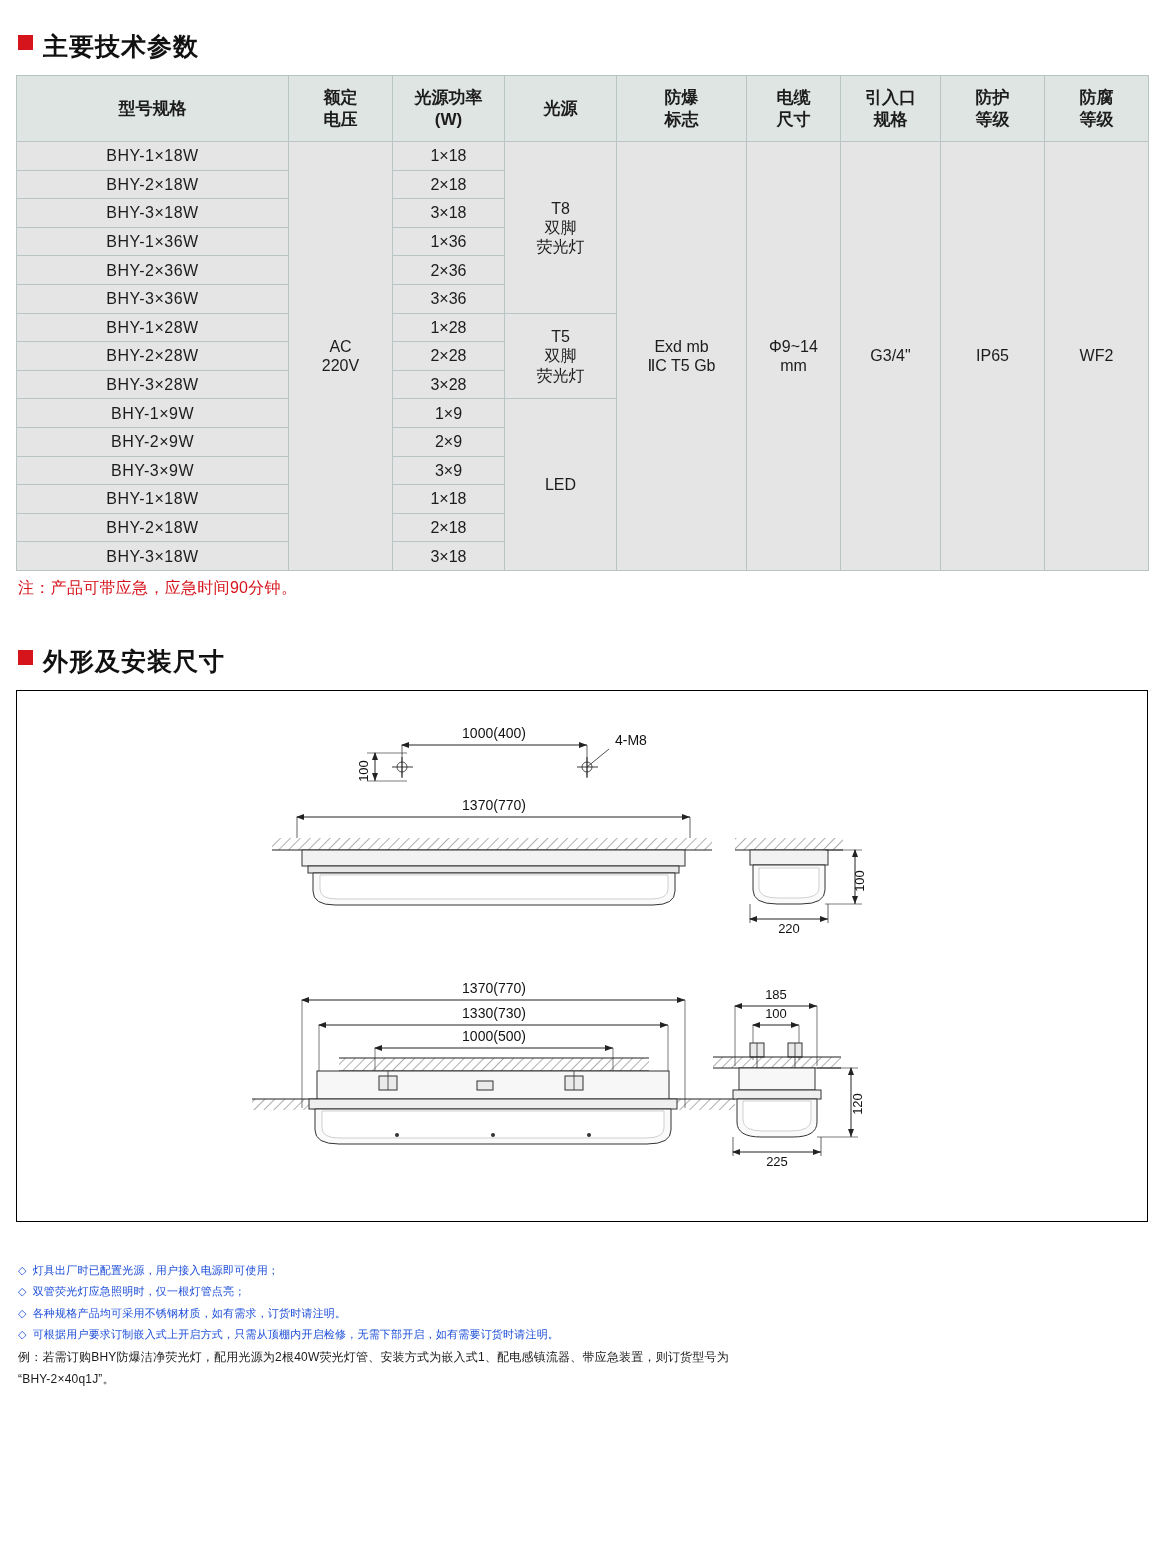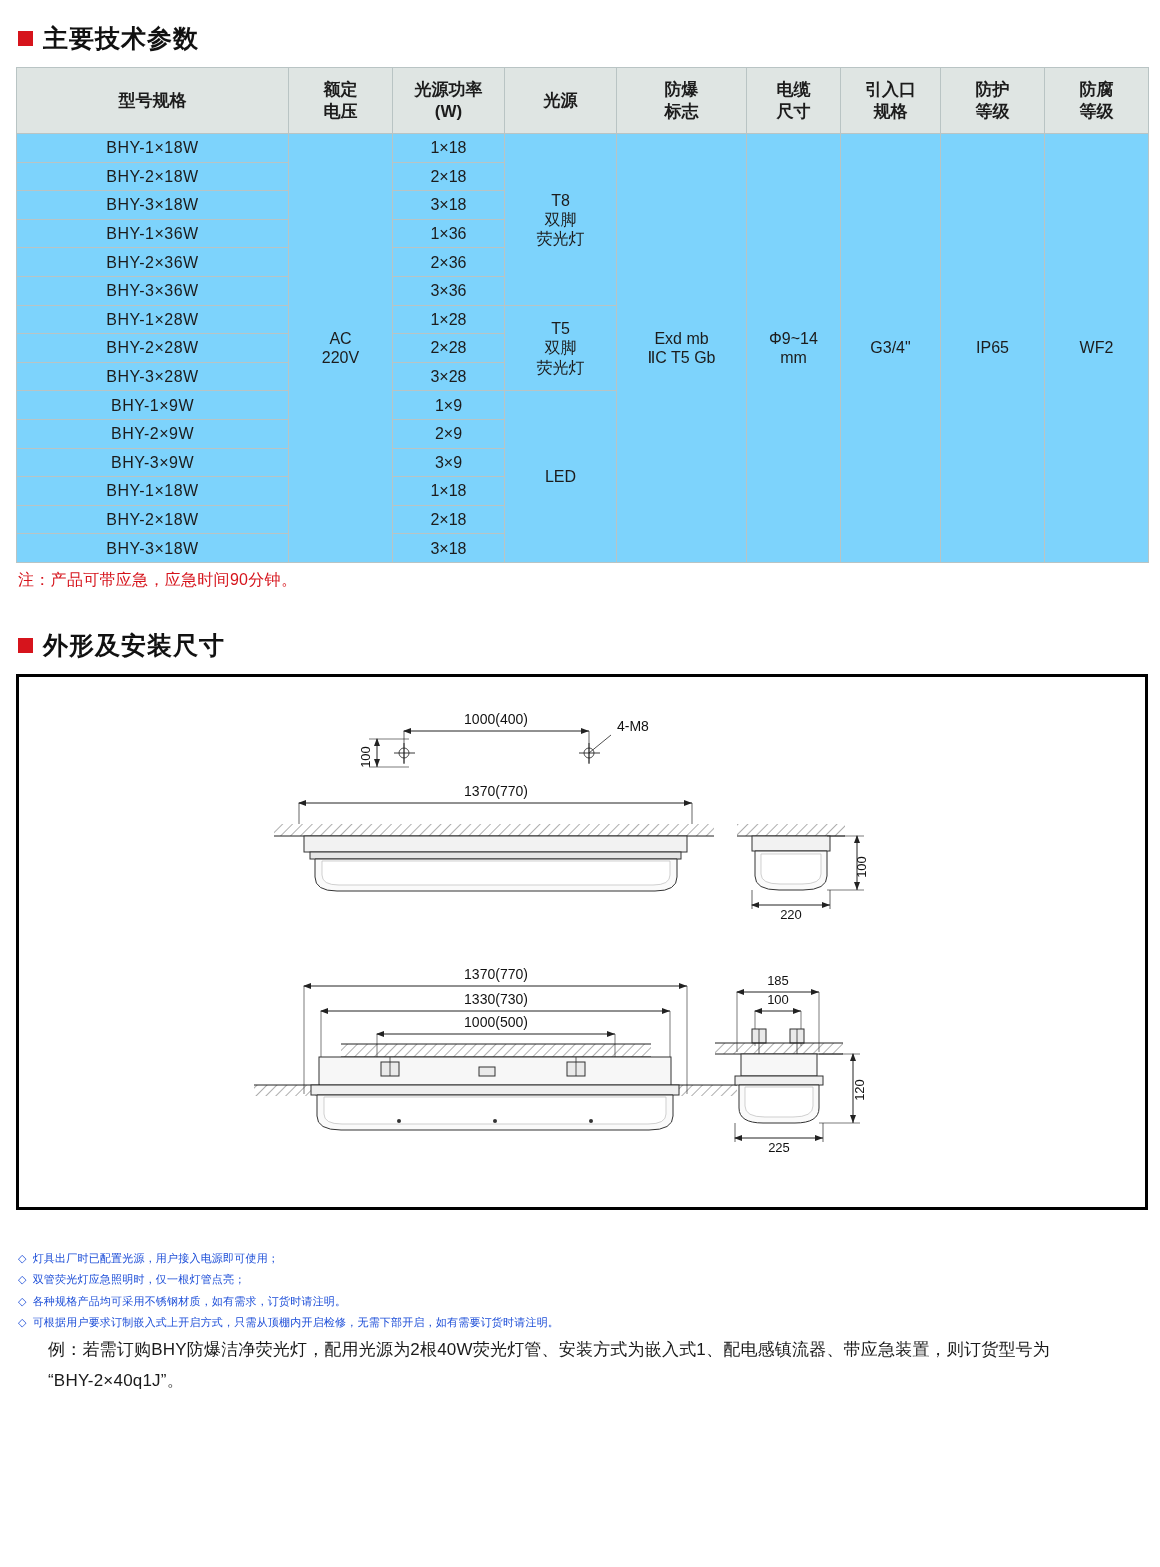--- a/index.html
+++ b/index.html
@@ -27,20 +27,21 @@
     width: 15px; height: 15px;
     background: #d6141c;
     display: inline-block;
     flex: 0 0 auto;
   }
   .section-head .htext {
     font-size: 25px;
     font-weight: bold;
     letter-spacing: 1px;
     color: #111;
+    margin-top: 8px;
   }
 
   
   table.spec {
     width: 1132px;
     border-collapse: collapse;
     table-layout: fixed;
     margin-left: 2px;
   }
   table.spec th, table.spec td {
@@ -52,40 +53,40 @@
     padding: 4px 2px;
   }
   table.spec thead th {
     background: #dfe5e3;
     height: 66px;
     font-weight: bold;
     font-size: 17px;
     line-height: 1.25;
   }
   table.spec tbody td {
-    background: #7dd3fc;
+    background: #e5e5e5;
     height: 28.6px;
     line-height: 1.2;
   }
   td.model { letter-spacing: 0.5px; }
   td.big { font-size: 17px; line-height: 1.45; }
   td.src { font-size: 17px; line-height: 1.45; }
 
   .note {
     color: #d6141c;
     font-size: 16px;
     margin: 7px 0 0 4px;
     letter-spacing: 0.3px;
   }
 
   
   .dim-box {
     width: 1132px;
     margin: 8px 0 0 2px;
-    border: 3px solid #000000;
+    border: 1px solid #000000;
     background: #fff;
     padding: 14px 0 22px 0;
   }
   .draw-wrap { position: relative; width: 100%; }
   .caption {
     text-align: center;
     font-size: 19px;
     font-weight: bold;
     margin-top: 6px;
     letter-spacing: 0.3px;
@@ -94,23 +95,22 @@
   
   .order-list { margin: 4px 0 0 4px; }
   .order-line {
     font-size: 11px;
     line-height: 1.95;
     color: #1d4ed8;
     letter-spacing: 0.2px;
   }
   .order-line .dia { margin-right: 6px; }
   .order-example {
-    font-size: 17px;
+    font-size: 12px;
     line-height: 1.85;
-    margin-left: 30px;
     letter-spacing: 0.2px;
   }
   .spacer-lg { height: 34px; }
   .spacer-md { height: 26px; }
 </style>
 </head>
 <body>
 
 <div class="page">
 

